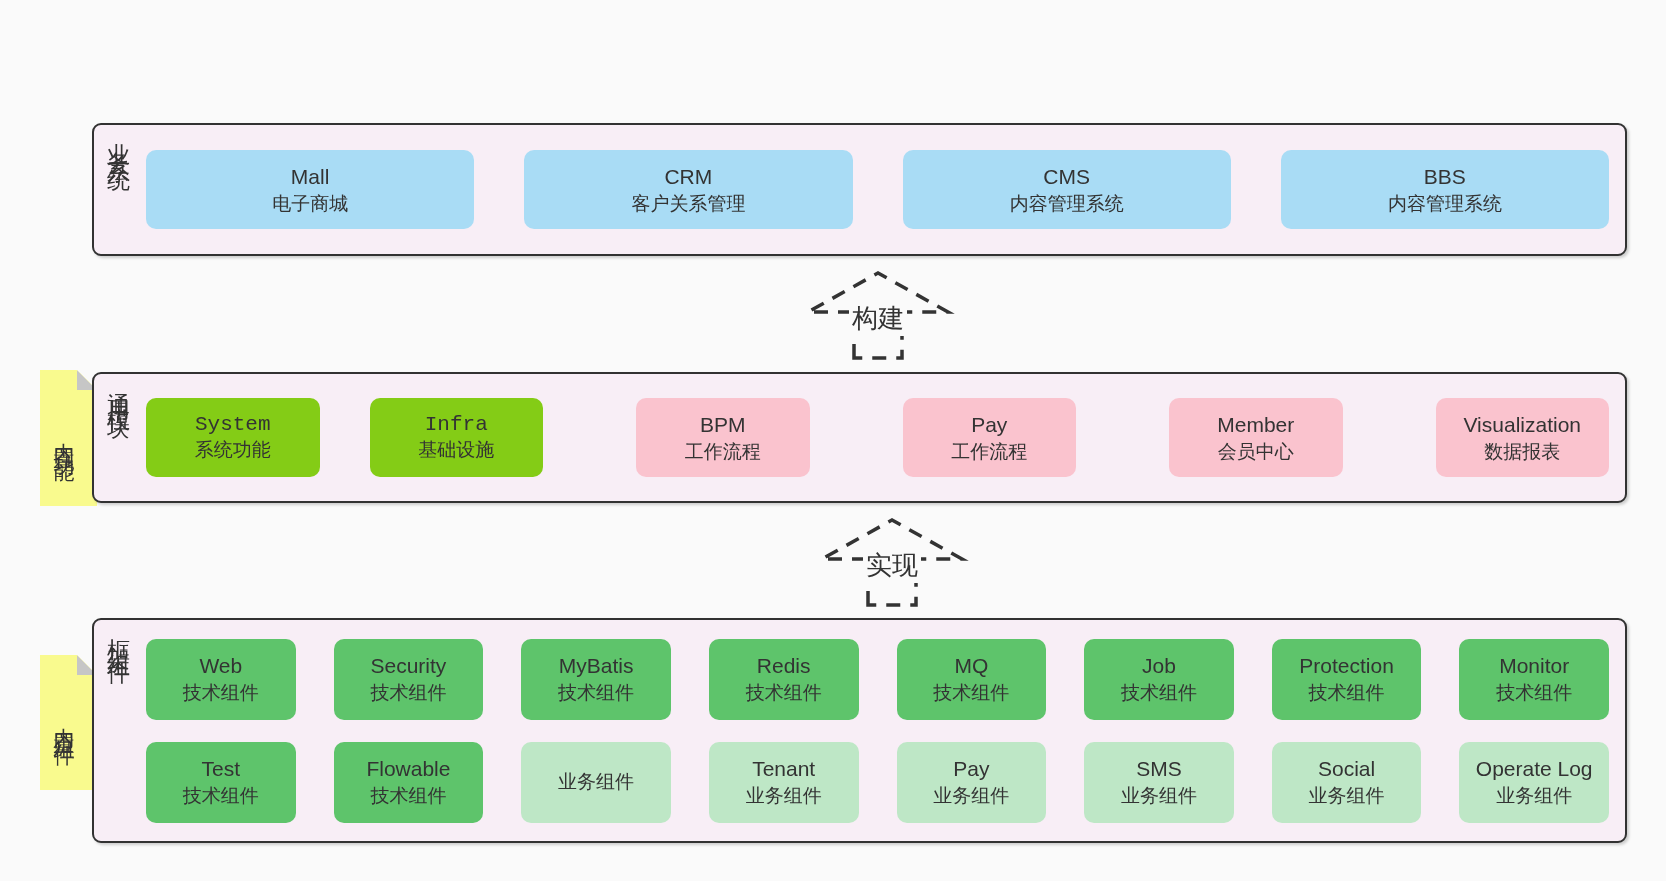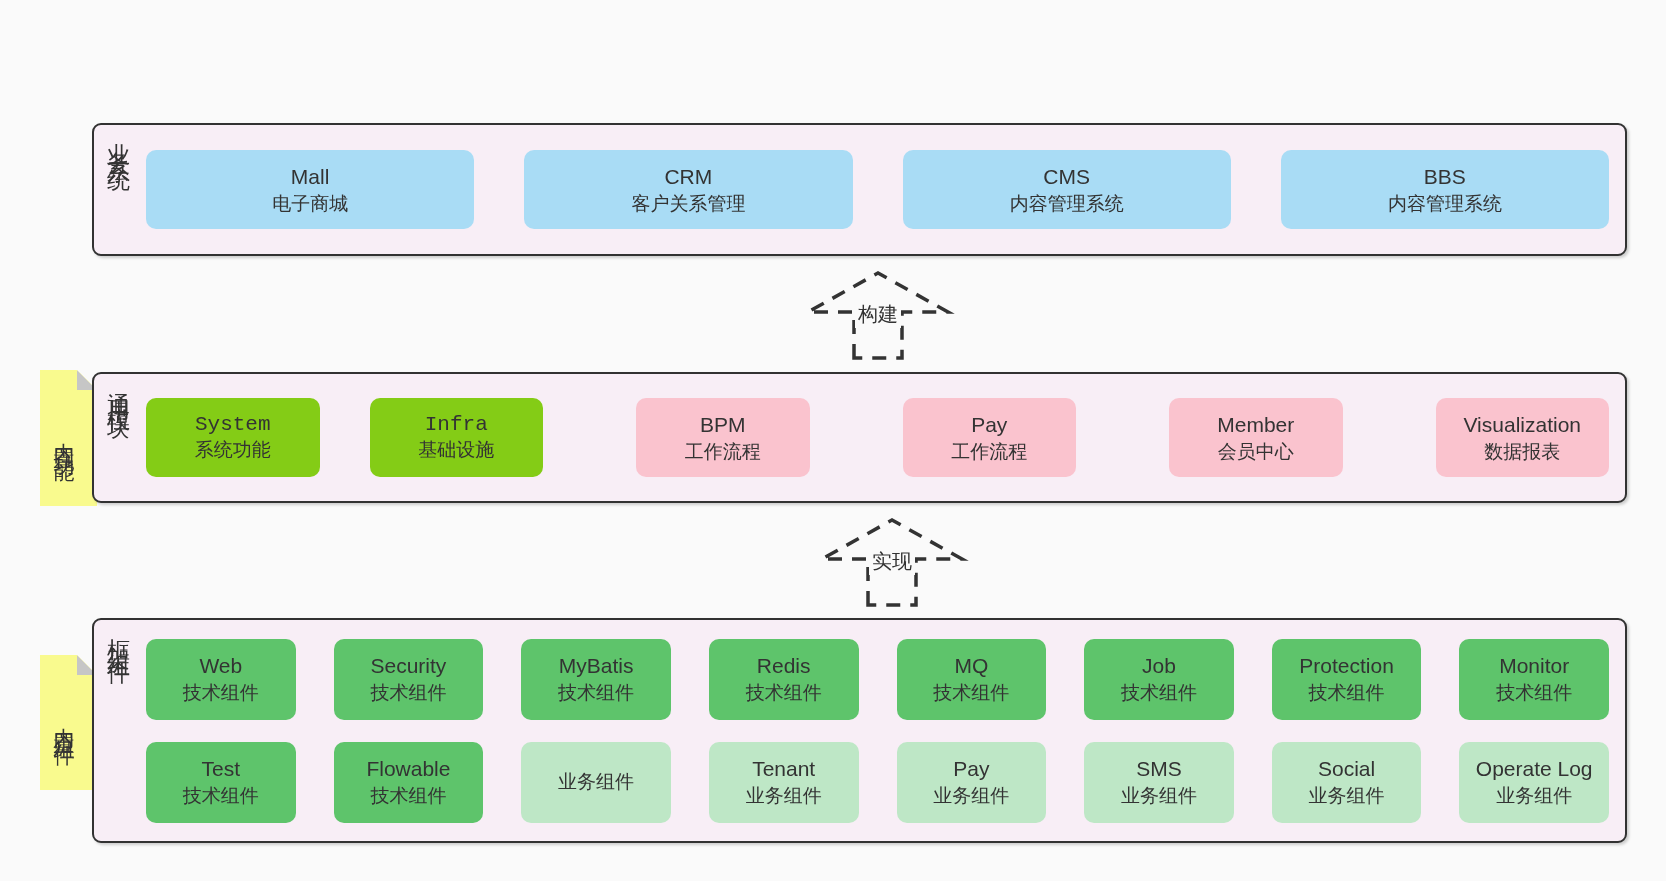--- a/index.html
+++ b/index.html
@@ -82,21 +82,21 @@
     clip-path: polygon(0 0, 100% 100%, 0 100%);
   }
 
   
   .arrow { position: absolute; width: 160px; height: 100px; z-index: 2; }
   #arrow-build     { left: 798px; top: 265px; }
   #arrow-implement { left: 812px; top: 512px; }
   .arrow svg { display: block; }
   .arrow-label {
     position: absolute; left: 50%; top: 36px; transform: translateX(-50%);
-    background: #fafafa; font-size: 20px; padding: 0 3px; white-space: nowrap;
+    background: #fafafa; font-size: 26px; padding: 0 3px; white-space: nowrap;
   }
 </style>
 </head>
 <body>
 
 <div class="canvas">
 
   <section class="panel" id="panel-business">
     <div class="vlabel">业务系统</div>
     <div class="boxes" id="boxes-business">

